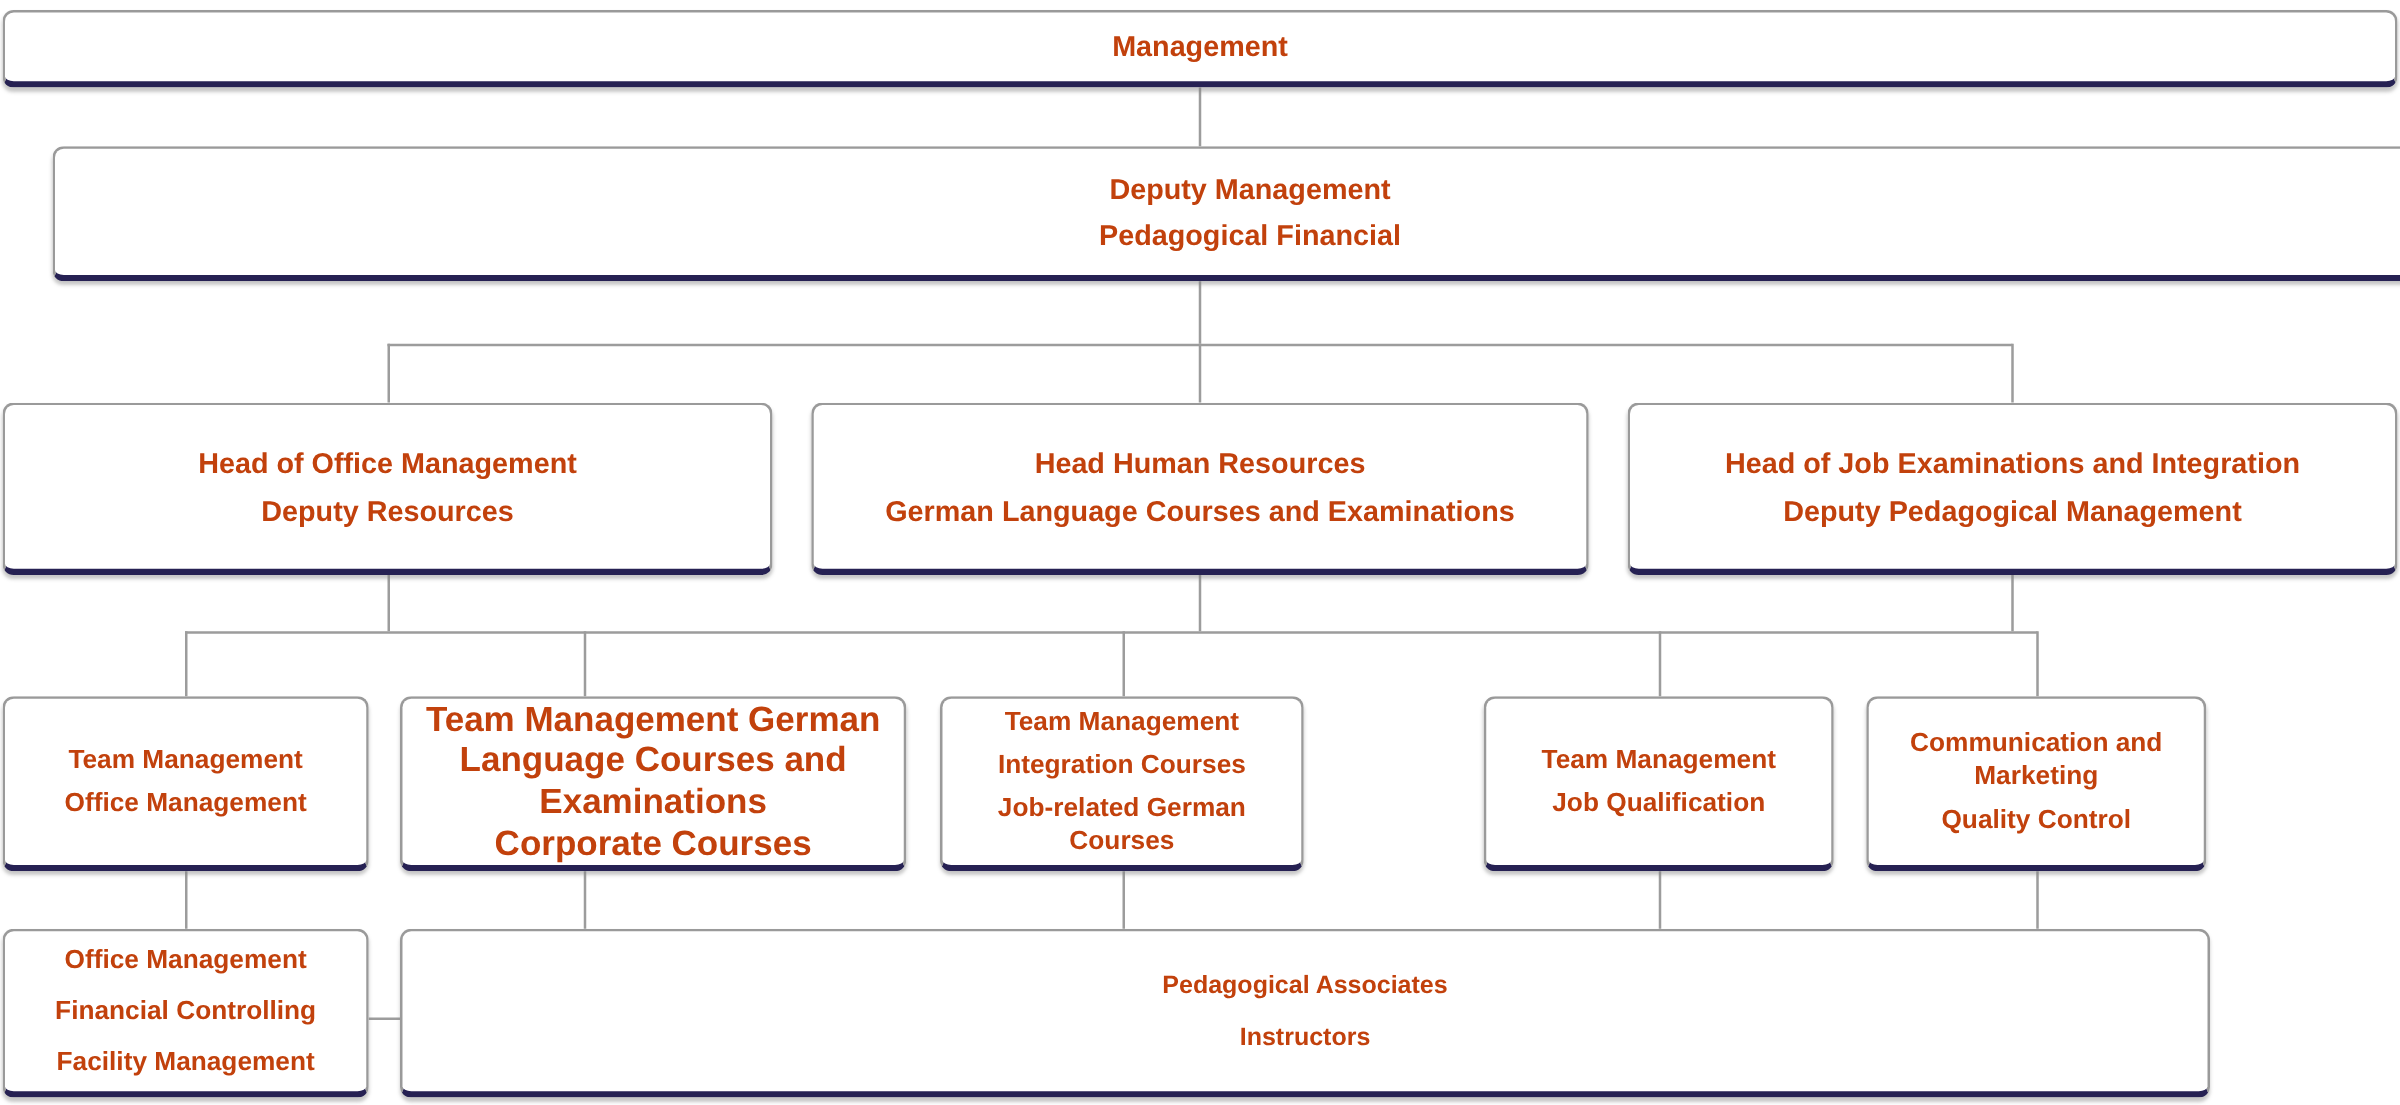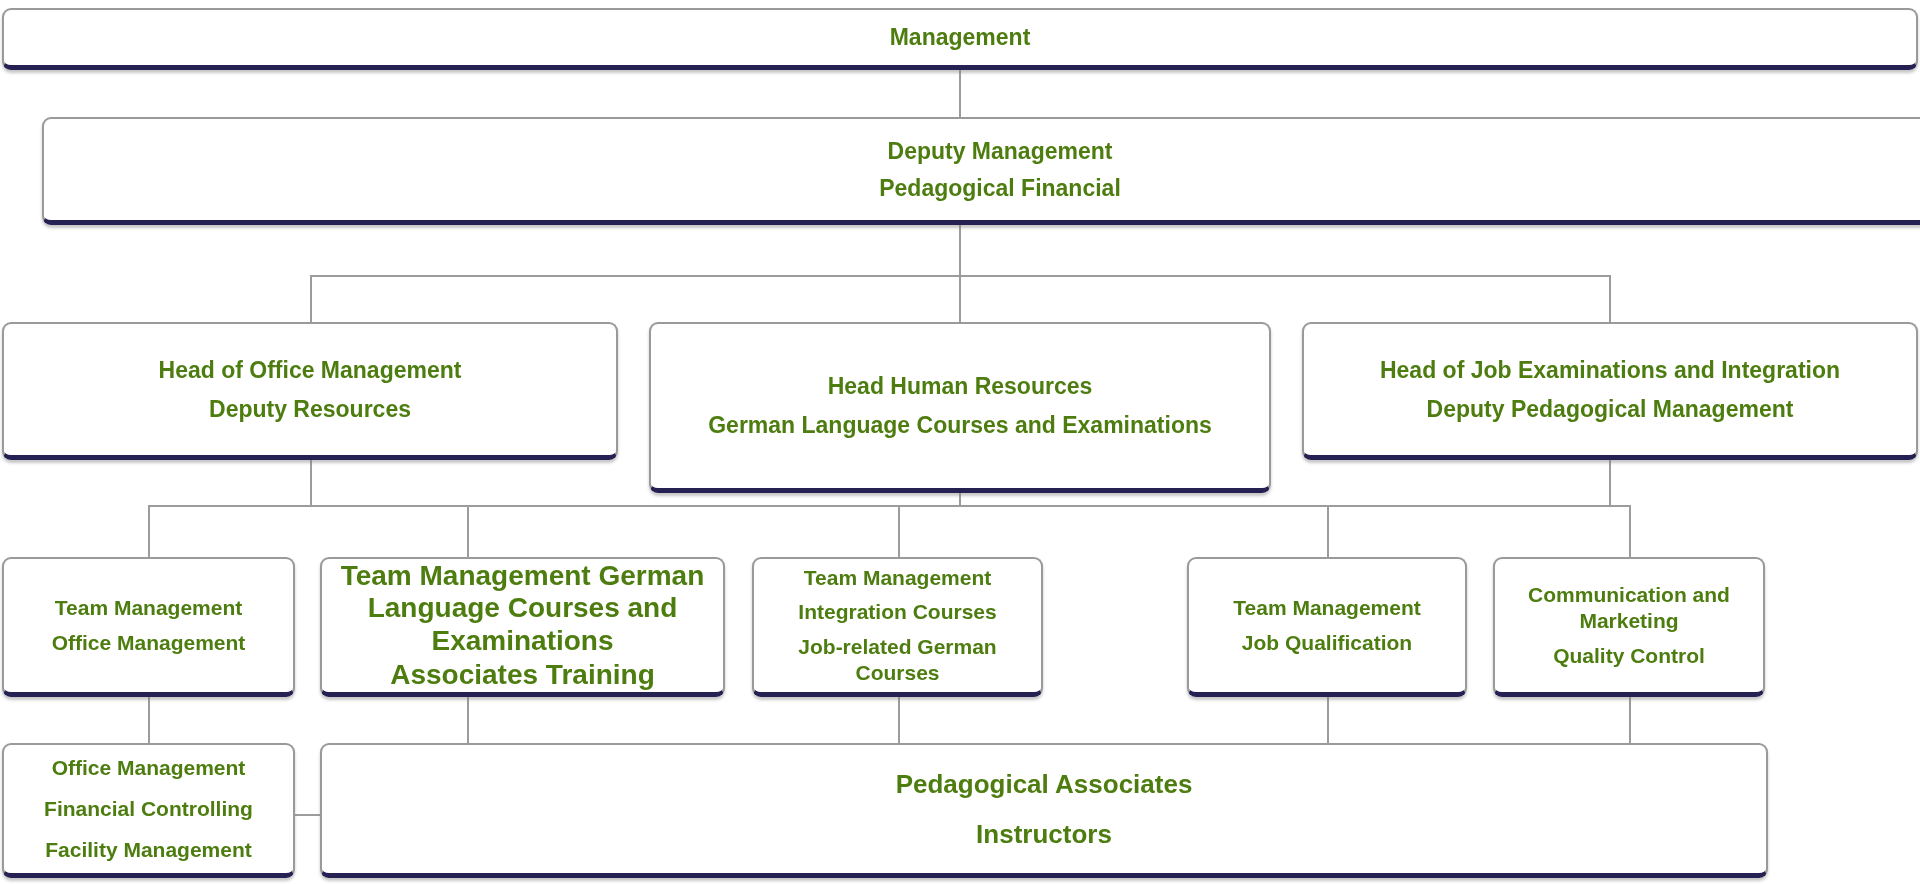--- a/index.html
+++ b/index.html
@@ -21,32 +21,32 @@
     background: #ffffff;
     border: 2px solid #9a9a9a;
     border-bottom: 5px solid #262153;
     border-radius: 9px;
     box-shadow: 0 3px 3px rgba(130,130,130,0.45);
     display: flex;
     flex-direction: column;
     justify-content: center;
     align-items: center;
     text-align: center;
-    color: #4d7c0f;
+    color: #c2410c;
     font-weight: bold;
     z-index: 2;
     padding: 18px 4px;
   }
   .box .line {
     line-height: 1.25;
     margin: 0;
   }
   
   .fs23 { font-size: 23px; }
-  .fs22 { font-size: 26px; }
+  .fs22 { font-size: 20px; }
   .fs21 { font-size: 21px; }
   .fs25 { font-size: 28px; line-height: 1.16; }
   .gap10 .line + .line { margin-top: 10px; }
   .gap8  .line + .line { margin-top: 8px; }
   .gap2  .line + .line { margin-top: 2px; }
   .gap15 .line + .line { margin-top: 15px; }
   .gap17 .line + .line { margin-top: 17px; }
   .fs25 .line { line-height: 1.16; }
   .connector {
     position: absolute;
@@ -83,35 +83,35 @@
       <div class="line">Management</div>
     </div>
     <div class="box fs23 gap8" style="left: 2px; top: 117px; width: 1916px; height: 108px; margin-left: 40px;">
       <div class="line">Deputy Management</div>
       <div class="line">Pedagogical Financial</div>
     </div>
     <div class="box fs23 gap10" style="left: 2px; top: 322px; width: 616px; height: 138px;">
       <div class="line">Head of Office Management</div>
       <div class="line">Deputy Resources</div>
     </div>
-    <div class="box fs23 gap10" style="left: 649px; top: 322px; width: 622px; height: 171px;">
+    <div class="box fs23 gap10" style="left: 649px; top: 322px; width: 622px; height: 138px;">
       <div class="line">Head Human Resources</div>
       <div class="line">German Language Courses and Examinations</div>
     </div>
     <div class="box fs23 gap10" style="left: 1302px; top: 322px; width: 616px; height: 138px;">
       <div class="line">Head of Job Examinations and Integration</div>
       <div class="line">Deputy Pedagogical Management</div>
     </div>
     <div class="box fs21 gap8" style="left: 2px; top: 557px; width: 293px; height: 140px;">
       <div class="line">Team Management</div>
       <div class="line">Office Management</div>
     </div>
     <div class="box fs25 gap2" style="left: 320px; top: 557px; width: 405px; height: 140px;">
       <div class="line">Team Management German Language Courses and Examinations</div>
-      <div class="line">Associates Training</div>
+      <div class="line">Corporate Courses</div>
     </div>
     <div class="box fs21 gap8" style="left: 752px; top: 557px; width: 291px; height: 140px;">
       <div class="line">Team Management</div>
       <div class="line">Integration Courses</div>
       <div class="line">Job-related German Courses</div>
     </div>
     <div class="box fs21 gap8" style="left: 1187px; top: 557px; width: 280px; height: 140px;">
       <div class="line">Team Management</div>
       <div class="line">Job Qualification</div>
     </div>

